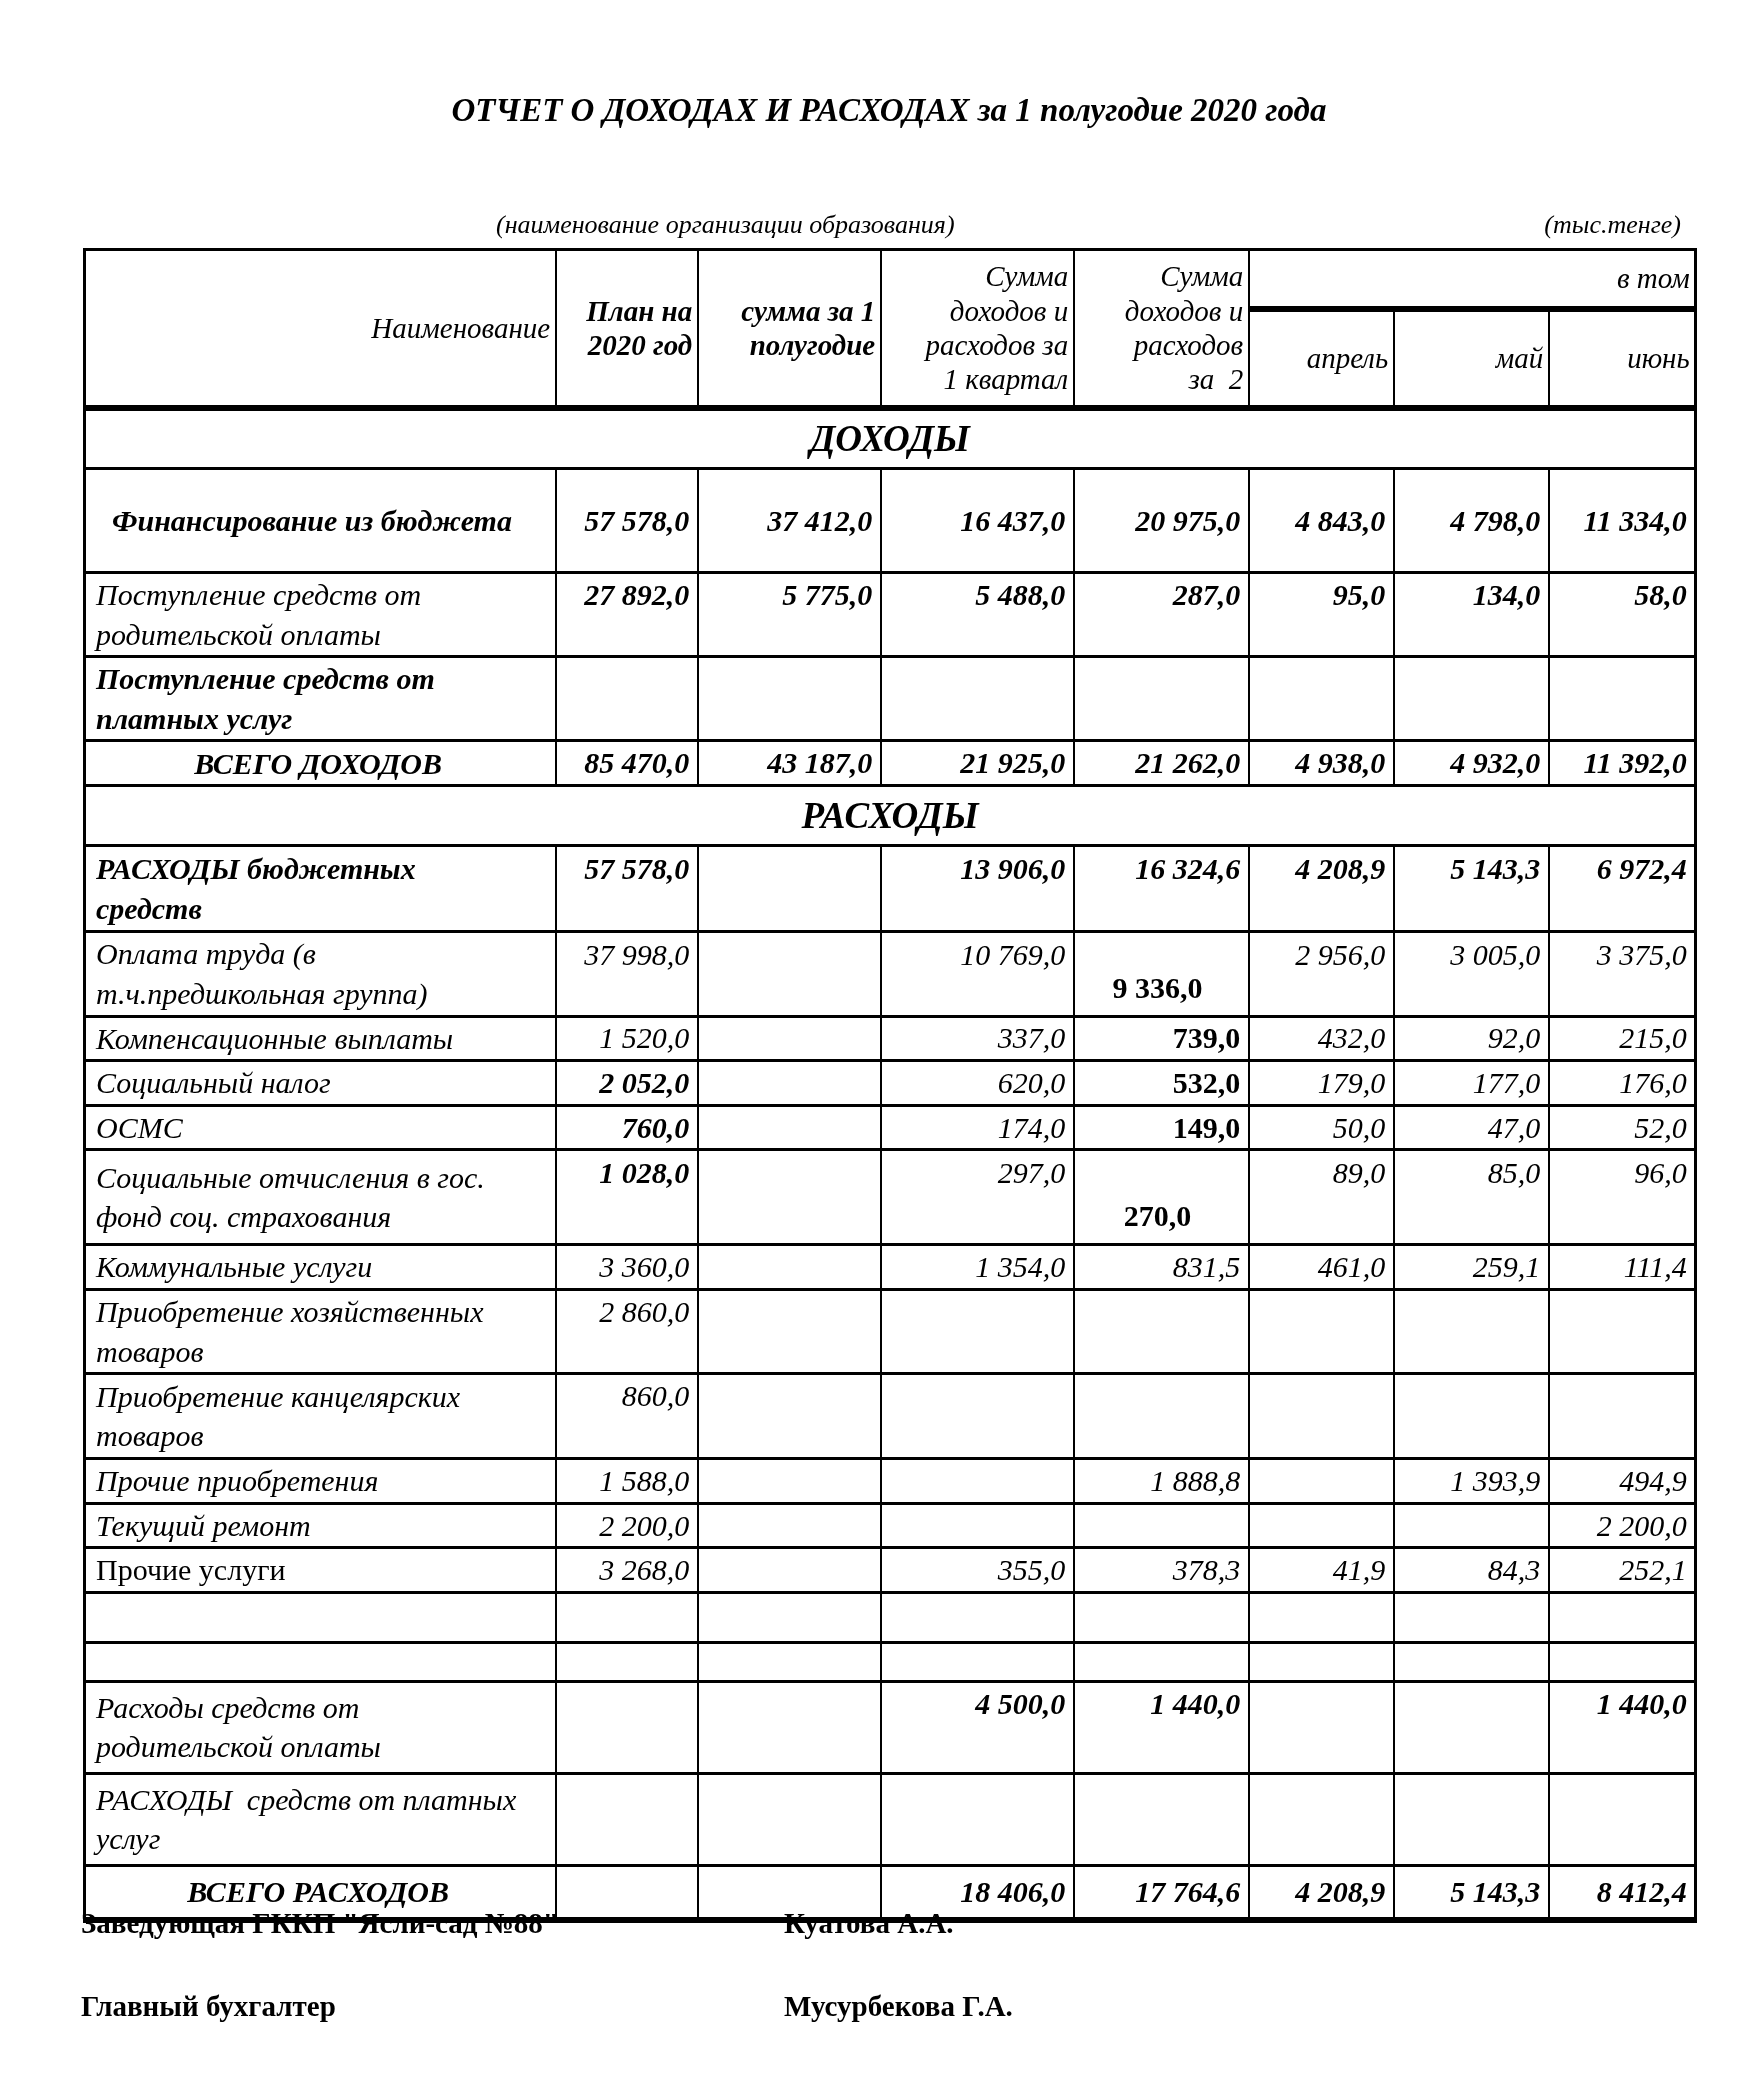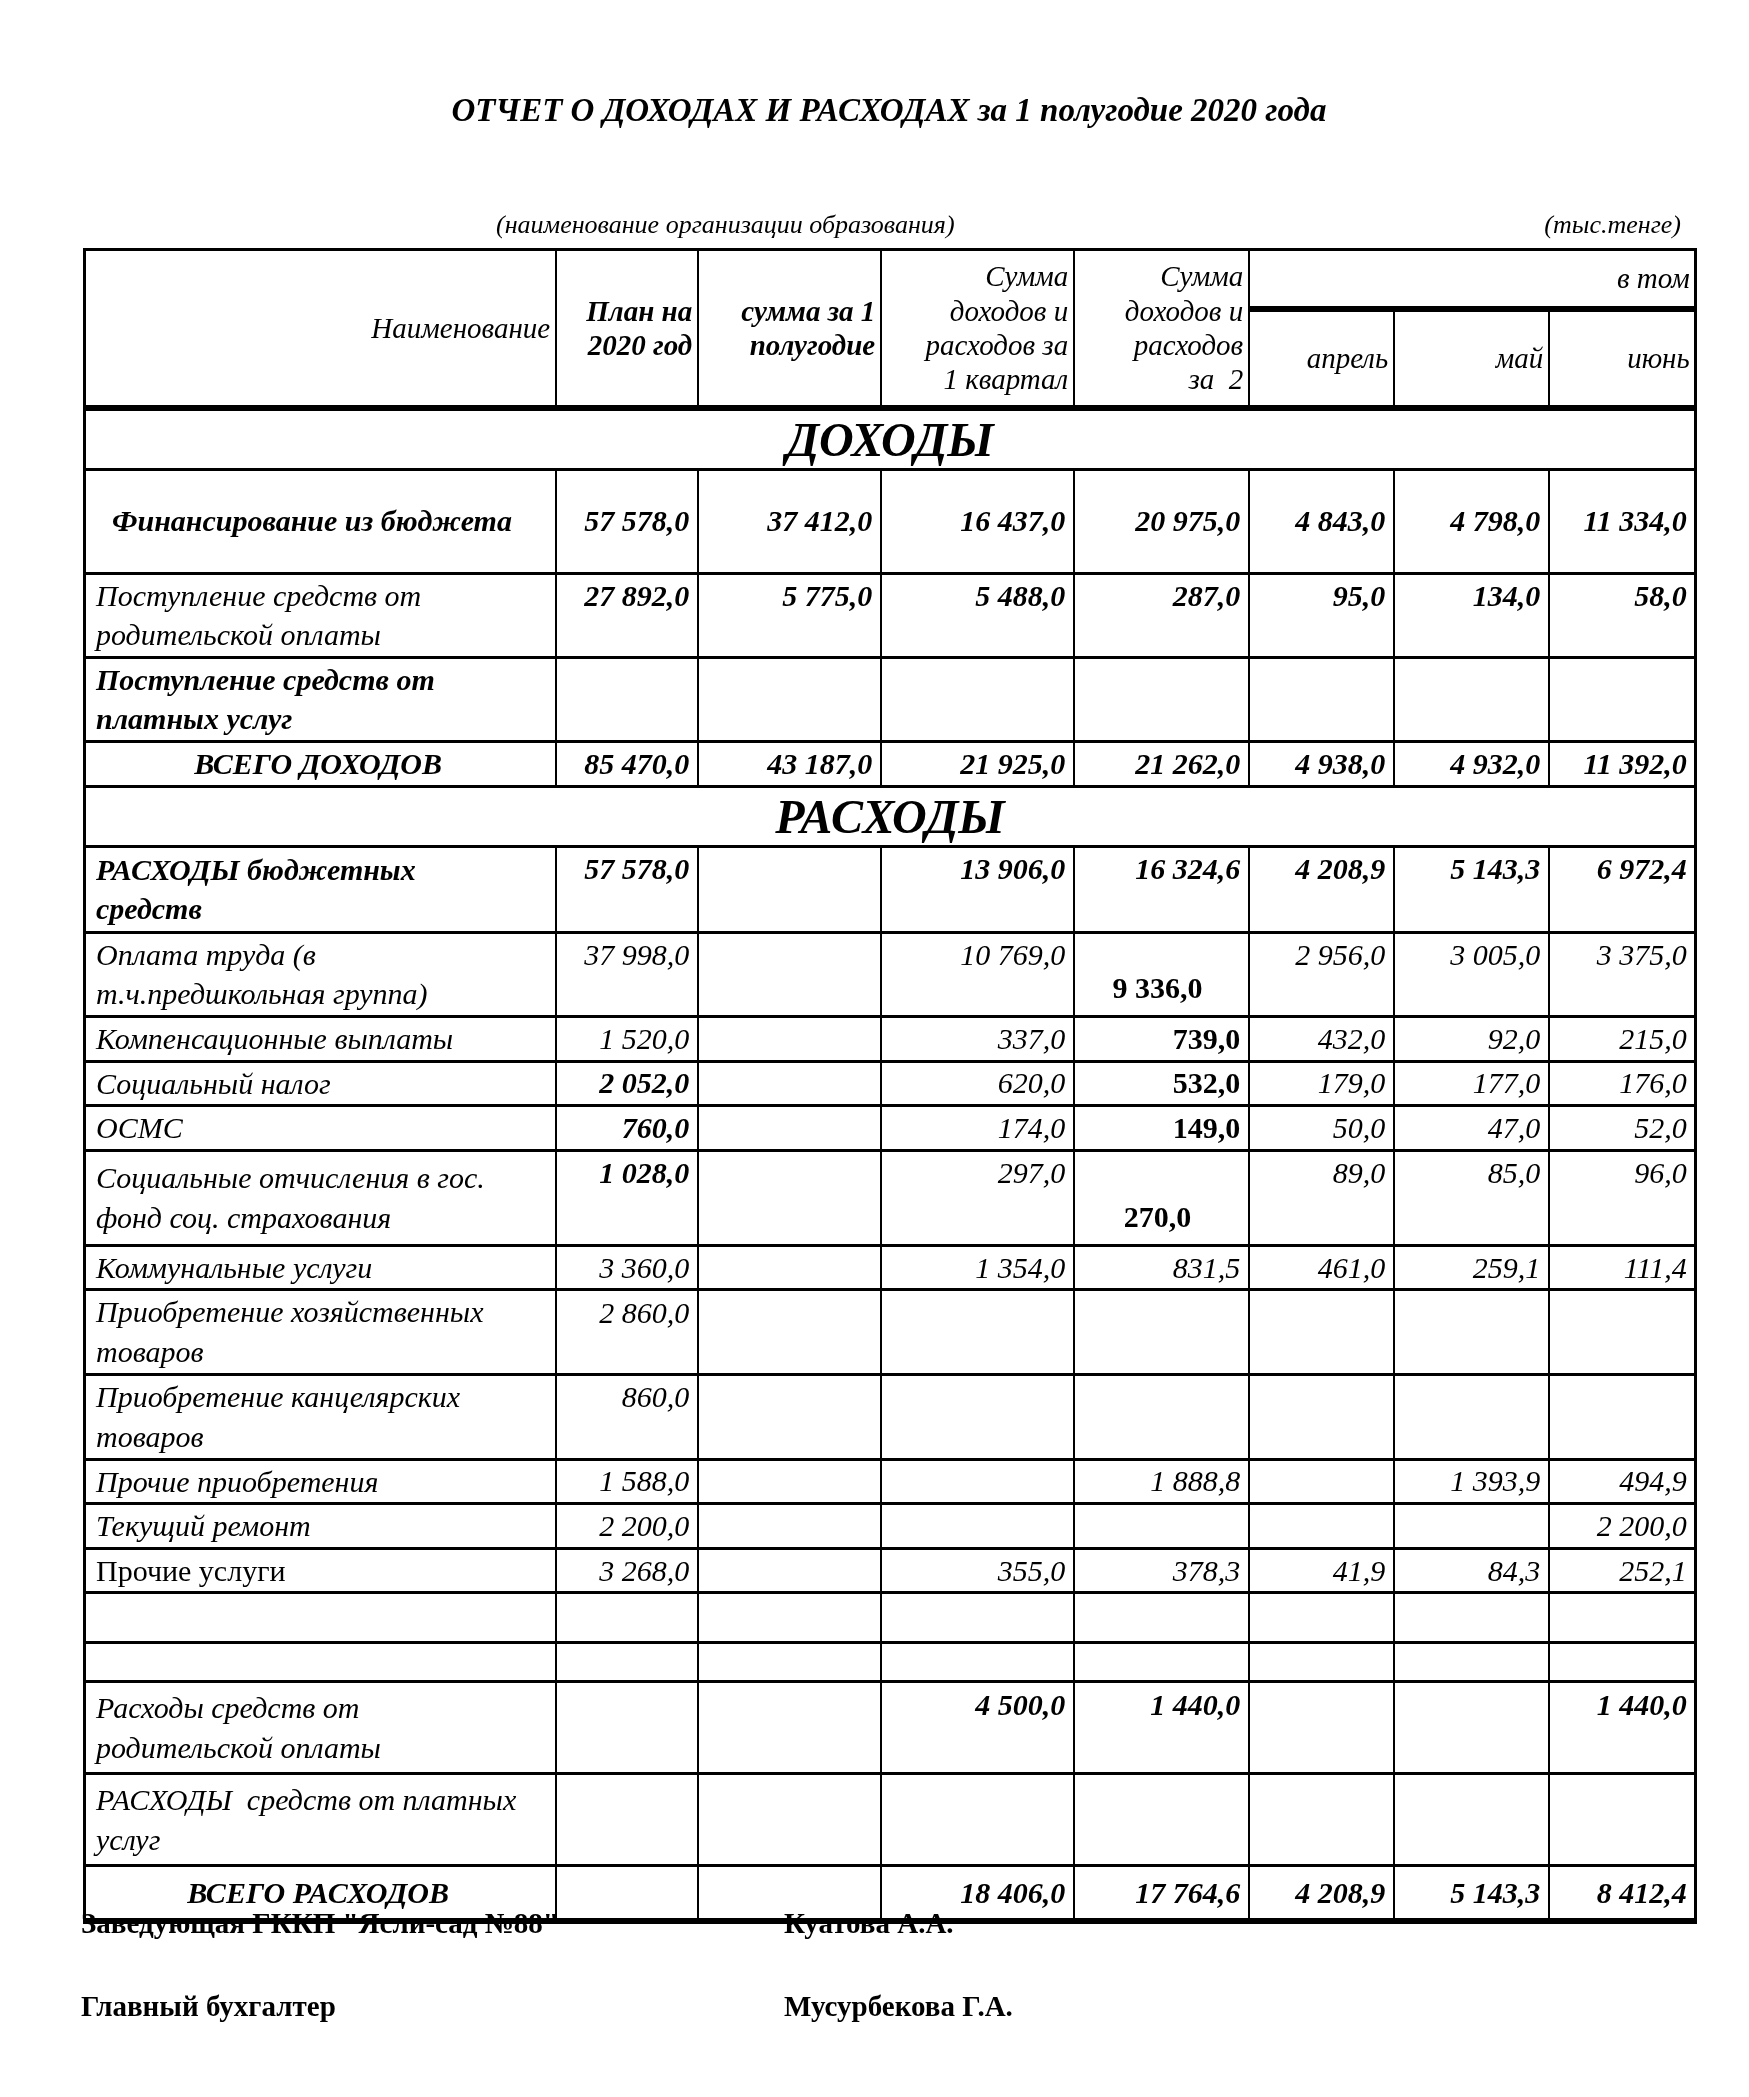--- a/index.html
+++ b/index.html
@@ -12,21 +12,21 @@
   .note{position:absolute;top:210px;left:496px;font-size:26px;font-style:italic;}
   .units{position:absolute;top:210px;right:68px;font-size:26px;font-style:italic;}
 
   #report{position:absolute;left:83px;top:248px;border-collapse:collapse;table-layout:fixed;
           border:3.6px solid #000;border-bottom-width:6.5px;}
   #report th,#report td{border:2.2px solid #000;border-top-width:3.6px;border-bottom-width:3.6px;
           overflow:hidden;box-sizing:border-box;}
   #report thead th{font-weight:normal;font-style:italic;font-size:29px;text-align:right;
           vertical-align:middle;line-height:1.18;white-space:pre-line;border-bottom-width:6.5px;padding:0 4.3px;}
   #report thead th.hb{font-weight:bold;}
-  tr.section td{font-size:48px;font-weight:bold;font-style:italic;text-align:center;
+  tr.section td{font-size:37px;font-weight:bold;font-style:italic;text-align:center;
           vertical-align:middle;border-top-width:6.5px;border-bottom-width:6.5px;}
   tr.total td{border-top-width:6.5px;border-bottom-width:6.5px;}
   td.lbl{font-size:30px;padding-left:10px;padding-right:4.3px;line-height:1.32;
           white-space:pre-line;vertical-align:middle;text-align:left;}
   .it{font-style:italic;font-weight:normal;}
   .bit{font-style:italic;font-weight:bold;}
   .up{font-style:normal;font-weight:normal;}
   td.ctr{text-align:center;padding-left:0;}
   td.ind{padding-left:26px;}
   td.val{font-size:30px;text-align:right;padding-right:7.2px;white-space:nowrap;vertical-align:middle;}

